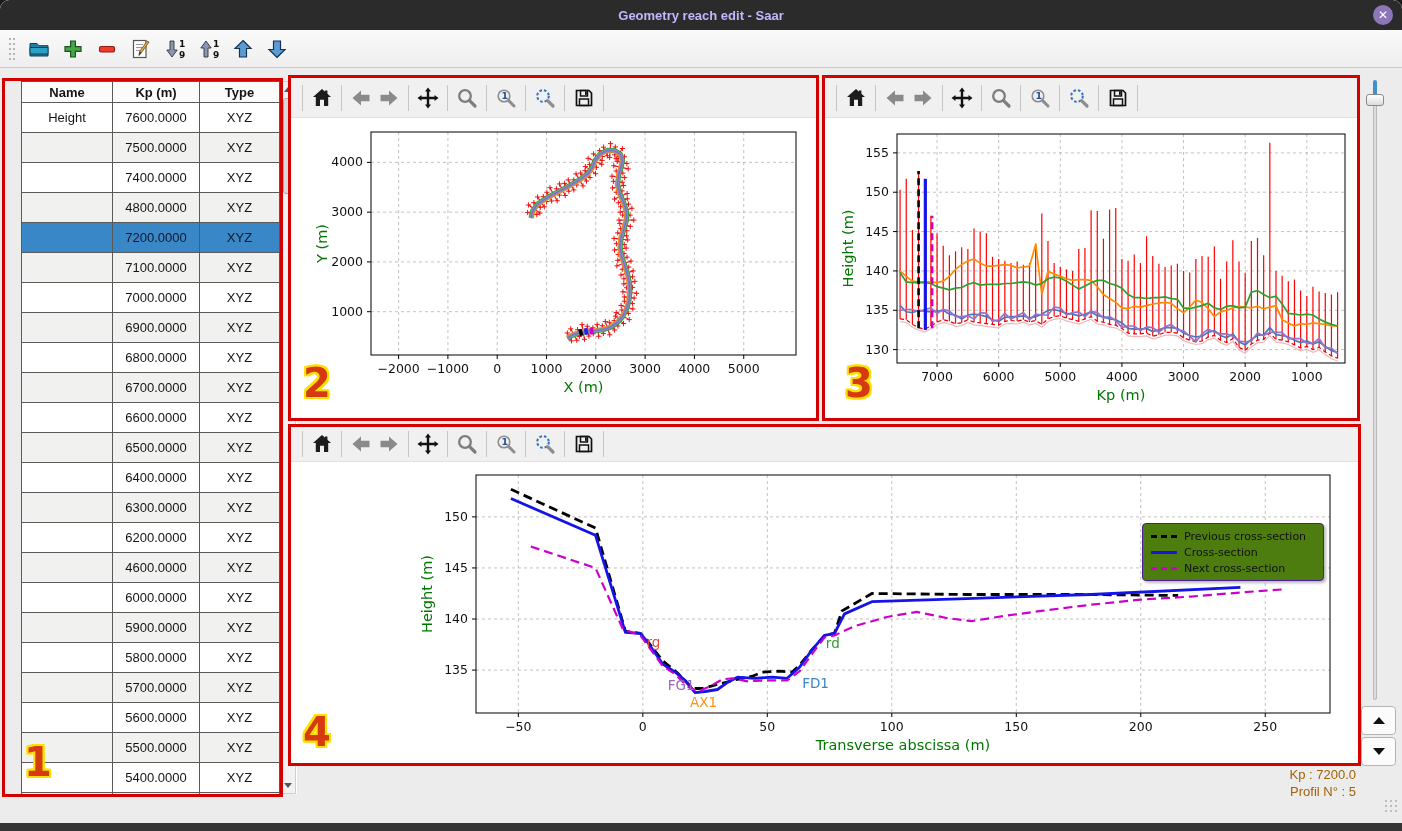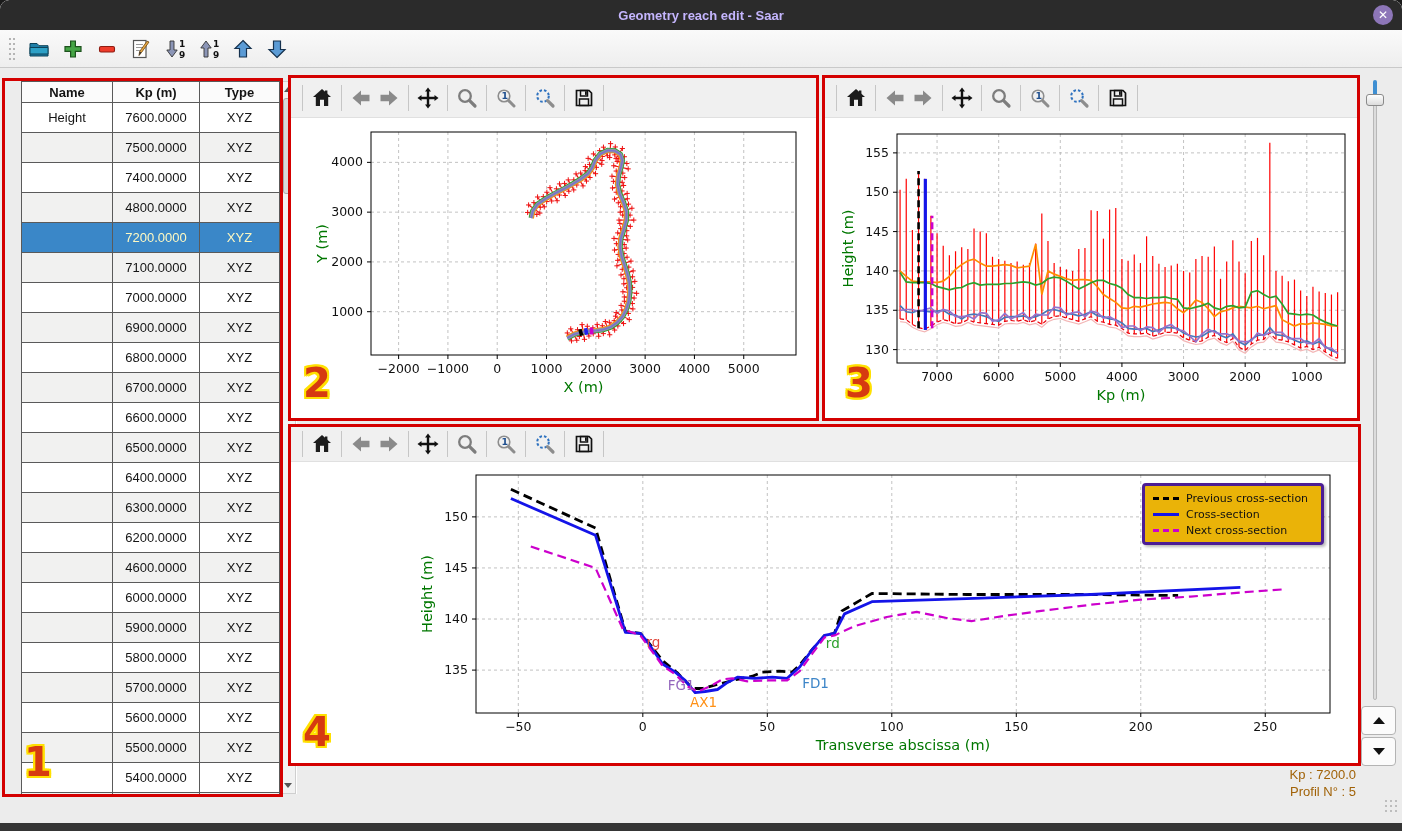--- a/index.html
+++ b/index.html
@@ -29,21 +29,21 @@
                         -2px -2px #ffe000,2px 2px #ffe000,-2px 2px #ffe000,2px -2px #ffe000;}
   
   .tablepanel{position:absolute;background:#fff;overflow:hidden;}
   .tbl{position:absolute;left:0;top:0;}
   .trow{display:flex;}
   .tcell{border:1px solid #5a5a5a;border-top:none;border-right:none;height:30px;
          display:flex;align-items:center;justify-content:center;font-size:13px;color:#141414;background:#fff;}
   .tcell:last-child{border-right:1px solid #5a5a5a;}
   .thead .tcell{height:22px;font-weight:700;background:#fbfbfb;border-top:1px solid #5a5a5a;}
   .alt .tcell{background:#f1f1f0;}
-  .sel .tcell{background:#3a87c8;color:#fef9c3;text-align:center;}
+  .sel .tcell{background:#3a87c8;color:#0f172a;text-align:center;}
   
   .vscroll{position:absolute;background:#f2f2f2;border:1px solid #cfcfcf;}
   .sbtn{position:absolute;left:1px;width:12px;height:13px;display:flex;align-items:center;justify-content:center;}
   .tri-up{width:0;height:0;border-left:4px solid transparent;border-right:4px solid transparent;border-bottom:5px solid #555;}
   .tri-dn{width:0;height:0;border-left:4px solid transparent;border-right:4px solid transparent;border-top:5px solid #555;}
   .sthumb{position:absolute;left:2px;width:10px;background:#d9d9d9;border:1px solid #ababab;border-radius:3px;}
   .slider-track{position:absolute;width:4px;background:#dcdcdc;border:1px solid #b8b8b8;border-radius:2px;}
   .slider-fill{position:absolute;width:4px;background:#3f8fd2;border-radius:2px;}
   .slider-handle{position:absolute;width:18px;height:12px;background:linear-gradient(#ffffff,#dcdcdc);
                  border:1px solid #8a8a8a;border-radius:3px;}
@@ -51,22 +51,22 @@
           display:flex;align-items:center;justify-content:center;}
   .navbtn .tri-up{border-left-width:6px;border-right-width:6px;border-bottom:7px solid #111;}
   .navbtn .tri-dn{border-left-width:6px;border-right-width:6px;border-top:7px solid #111;}
   
   .plotpanel{position:absolute;background:#fff;}
   .mpltb{display:flex;align-items:center;background:#f0f0f0;border-bottom:1px solid #e0e0e0;padding-left:6px;}
   .mplsep{width:1px;height:26px;background:#c6c6c6;margin:0 5px;}
   .mplicon{width:28px;height:30px;display:flex;align-items:center;justify-content:center;}
   svg text{font-family:"DejaVu Sans",sans-serif;}
   
-  .legend{position:absolute;background:#eab308;border:3px solid #4c1d95;border-radius:4px;
-          box-shadow:2px 2px 3px rgba(0,0,0,0.28);padding:4px 8px;z-index:10;}
+  .legend{position:absolute;background:#4d7c0f;border:1px solid #4c1d95;border-radius:4px;
+          box-shadow:2px 2px 3px rgba(0,0,0,0.28);padding:4px 8px;z-index:10;margin-top:40px;}
   .legrow{display:flex;align-items:center;height:16px;}
   .legsample{width:26px;margin-right:7px;}
   .leglabel{font-family:"DejaVu Sans",sans-serif;font-size:11px;color:#111;}
   
   .statustxt{position:absolute;font-size:13px;color:#a16207;text-align:right;width:160px;}
   .bottomstrip{position:absolute;left:0;bottom:0;width:100%;height:8px;background:#353535;}
   .gripdots{position:absolute;right:4px;bottom:10px;width:14px;height:14px;
         background:radial-gradient(circle at 2px 2px,#bdbdbd 1px,transparent 1.2px) 0 0/5px 5px repeat;}
 </style>
 </head>

